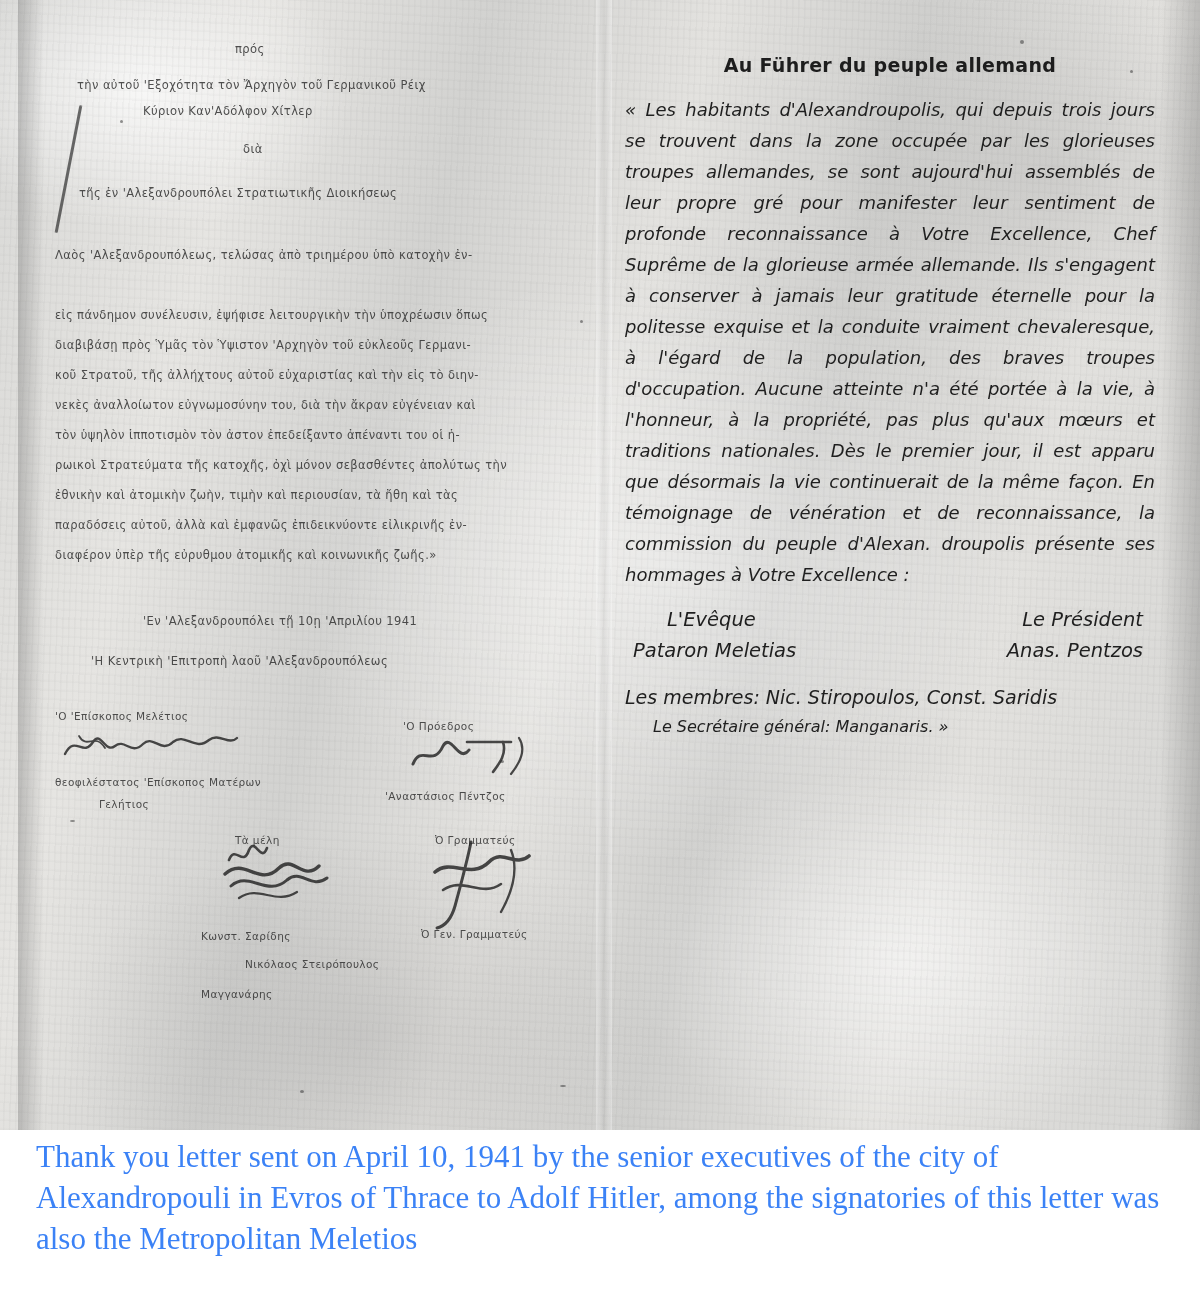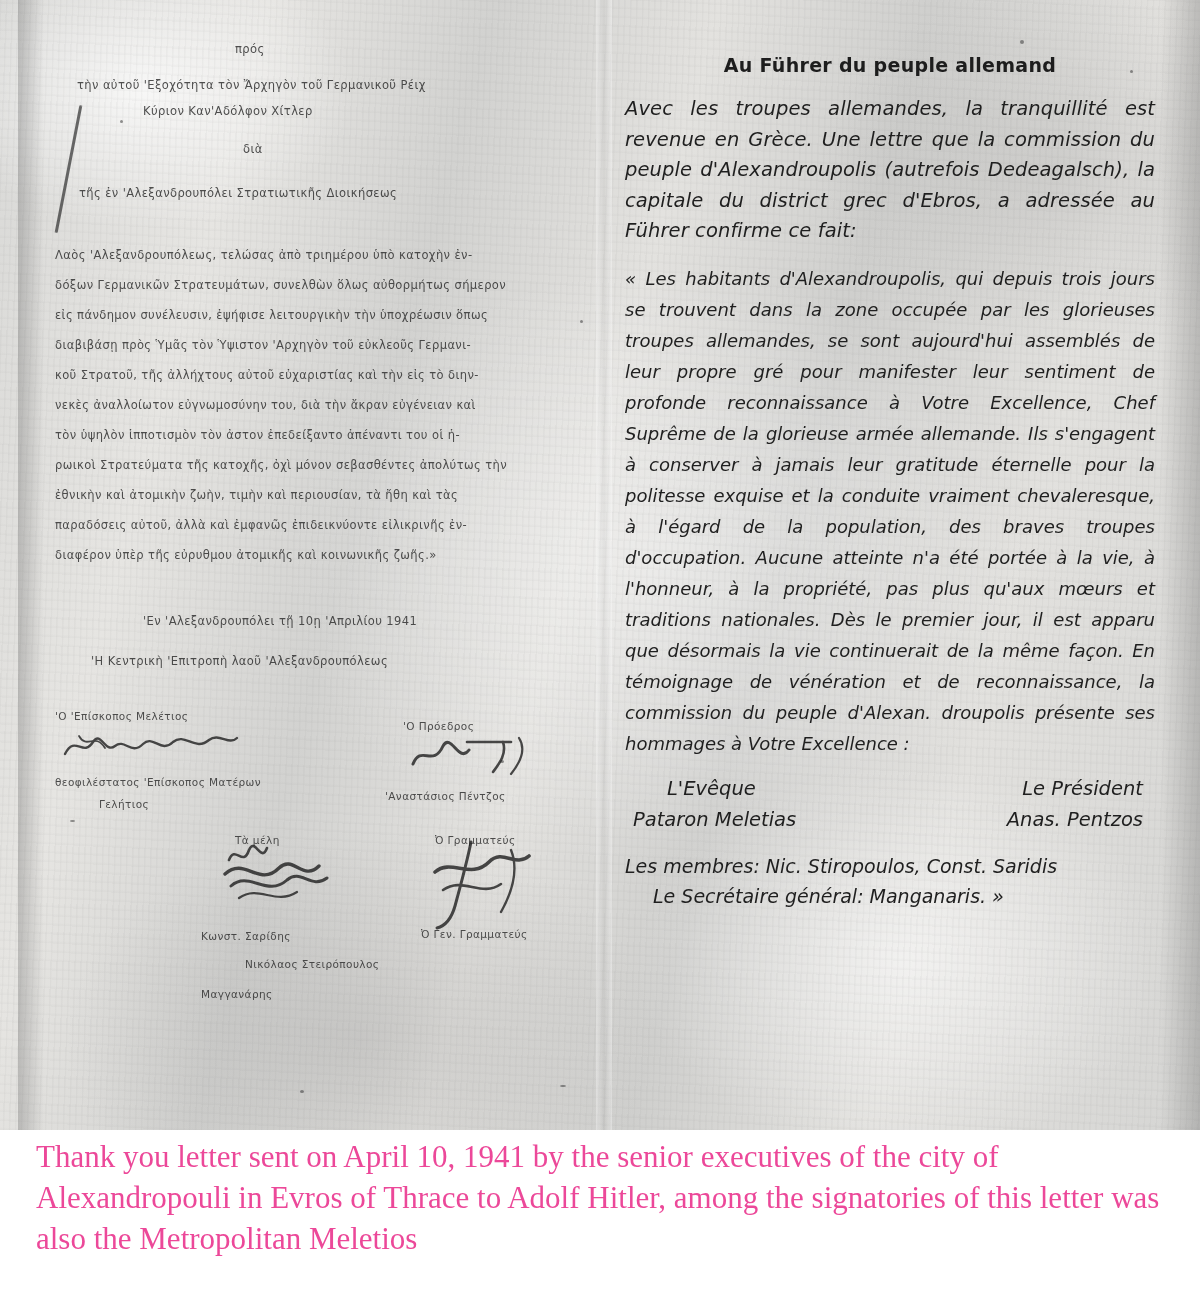--- a/index.html
+++ b/index.html
@@ -158,37 +158,37 @@
     font-style: italic;
     font-size: 19px;
     line-height: 30px;
     color: #1f1f1f;
     filter: blur(0.28px);
     margin-top: 16px;
   }
   .fr-secretary {
     font-family: "DejaVu Sans", sans-serif;
     font-style: italic;
-    font-size: 19px;
+    font-size: 16px;
     line-height: 30px;
     color: #1f1f1f;
     filter: blur(0.28px);
     padding-left: 28px;
   }
 
   
   .caption {
     position: absolute;
     left: 36px;
     top: 1136px;
     width: 1125px;
     font-family: "Liberation Serif", serif;
     font-size: 31px;
     line-height: 41px;
-    color: #ec4899;
+    color: #3b82f6;
   }
   .speck {
     position: absolute;
     background: #3b3b3b;
     border-radius: 50%;
     opacity: .55;
   }
 </style>
 </head>
 <body>
@@ -213,21 +213,20 @@
 
     <div class="pen-stroke"></div>
 
     <div class="greek-line" style="left:180px;top:8px;">πρός</div>
     <div class="greek-line" style="left:22px;top:44px;">τὴν αὐτοῦ 'Εξοχότητα τὸν Ἄρχηγὸν τοῦ Γερμανικοῦ Ρέιχ</div>
     <div class="greek-line" style="left:88px;top:70px;">Κύριον Καν'Αδόλφον Χίτλερ</div>
     <div class="greek-line" style="left:188px;top:108px;text-align:right;">διὰ</div>
     <div class="greek-line" style="left:24px;top:152px;">τῆς ἐν 'Αλεξανδρουπόλει Στρατιωτικῆς Διοικήσεως</div>
 
     <div class="greek-line" style="left:0px;top:214px;">Λαὸς 'Αλεξανδρουπόλεως, τελώσας ἀπὸ τριημέρου ὑπὸ κατοχὴν ἐν-</div>
-    <div class="greek-line" style="left:0px;top:244px;">δόξων Γερμανικῶν Στρατευμάτων, συνελθὼν ὅλως αὐθορμήτως σήμερον</div>
     <div class="greek-line" style="left:0px;top:274px;">εἰς πάνδημον συνέλευσιν, ἐψήφισε λειτουργικὴν τὴν ὑποχρέωσιν ὅπως</div>
     <div class="greek-line" style="left:0px;top:304px;">διαβιβάσῃ πρὸς Ὑμᾶς τὸν Ὑψιστον 'Αρχηγὸν τοῦ εὐκλεοῦς Γερμανι-</div>
     <div class="greek-line" style="left:0px;top:334px;">κοῦ Στρατοῦ, τῆς ἀλλήχτους αὐτοῦ εὐχαριστίας καὶ τὴν εἰς τὸ διην-</div>
     <div class="greek-line" style="left:0px;top:364px;">νεκὲς ἀναλλοίωτον εὐγνωμοσύνην του, διὰ τὴν ἄκραν εὐγένειαν καὶ</div>
     <div class="greek-line" style="left:0px;top:394px;">τὸν ὑψηλὸν ἱπποτισμὸν τὸν ἀστον ἐπεδείξαντο ἀπέναντι του οἱ ἡ-</div>
     <div class="greek-line" style="left:0px;top:424px;">ρωικοὶ Στρατεύματα τῆς κατοχῆς, ὀχὶ μόνον σεβασθέντες ἀπολύτως τὴν</div>
     <div class="greek-line" style="left:0px;top:454px;">ἐθνικὴν καὶ ἀτομικὴν ζωὴν, τιμὴν καὶ περιουσίαν, τὰ ἤθη καὶ τὰς</div>
     <div class="greek-line" style="left:0px;top:484px;">παραδόσεις αὐτοῦ, ἀλλὰ καὶ ἐμφανῶς ἐπιδεικνύοντε εἰλικρινῆς ἐν-</div>
     <div class="greek-line" style="left:0px;top:514px;">διαφέρον ὑπὲρ τῆς εὐρυθμου ἀτομικῆς καὶ κοινωνικῆς ζωῆς.»</div>
 
@@ -280,21 +279,20 @@
     </div>
 
     <div class="greek-line sm" style="left:146px;top:896px;">Κωνστ. Σαρίδης</div>
     <div class="greek-line sm" style="left:146px;top:924px;margin-left:44px;">Νικόλαος Στειρόπουλος</div>
     <div class="greek-line sm" style="left:146px;top:954px;">Μαγγανάρης</div>
     <div class="greek-line sm" style="left:366px;top:894px;">Ὀ Γεν. Γραμματεύς</div>
   </div>
 
   <div class="french-col">
     <div class="fr-title">Au Führer du peuple allemand</div>
-    <div class="fr-para">Avec les troupes allemandes, la tranquillité est revenue en Grèce. Une lettre que la commission du peuple d'Alexandroupolis (autrefois Dedeagalsch), la capitale du district grec d'Ebros, a adressée au Führer confirme ce fait:</div>
     <div class="fr-quote">« Les habitants d'Alexandroupolis, qui depuis trois jours se trouvent dans la zone occupée par les glorieuses troupes allemandes, se sont aujourd'hui assemblés de leur propre gré pour manifester leur sentiment de profonde reconnaissance à Votre Excellence, Chef Suprême de la glorieuse armée allemande. Ils s'engagent à conserver à jamais leur gratitude éternelle pour la politesse exquise et la conduite vraiment chevaleresque, à l'égard de la population, des braves troupes d'occupation. Aucune atteinte n'a été portée à la vie, à l'honneur, à la propriété, pas plus qu'aux mœurs et traditions nationales. Dès le premier jour, il est apparu que désormais la vie continuerait de la même façon. En témoignage de vénération et de reconnaissance, la commission du peuple d'Alexan. droupolis présente ses hommages à Votre Excellence :</div>
 
     <div class="fr-signrow">
       <div class="col">L'Evêque</div>
       <div class="col">Le Président</div>
     </div>
     <div class="fr-signrow" style="margin-top:0;padding-left:8px;">
       <div class="col">Pataron Meletias</div>
       <div class="col">Anas. Pentzos</div>
     </div>

